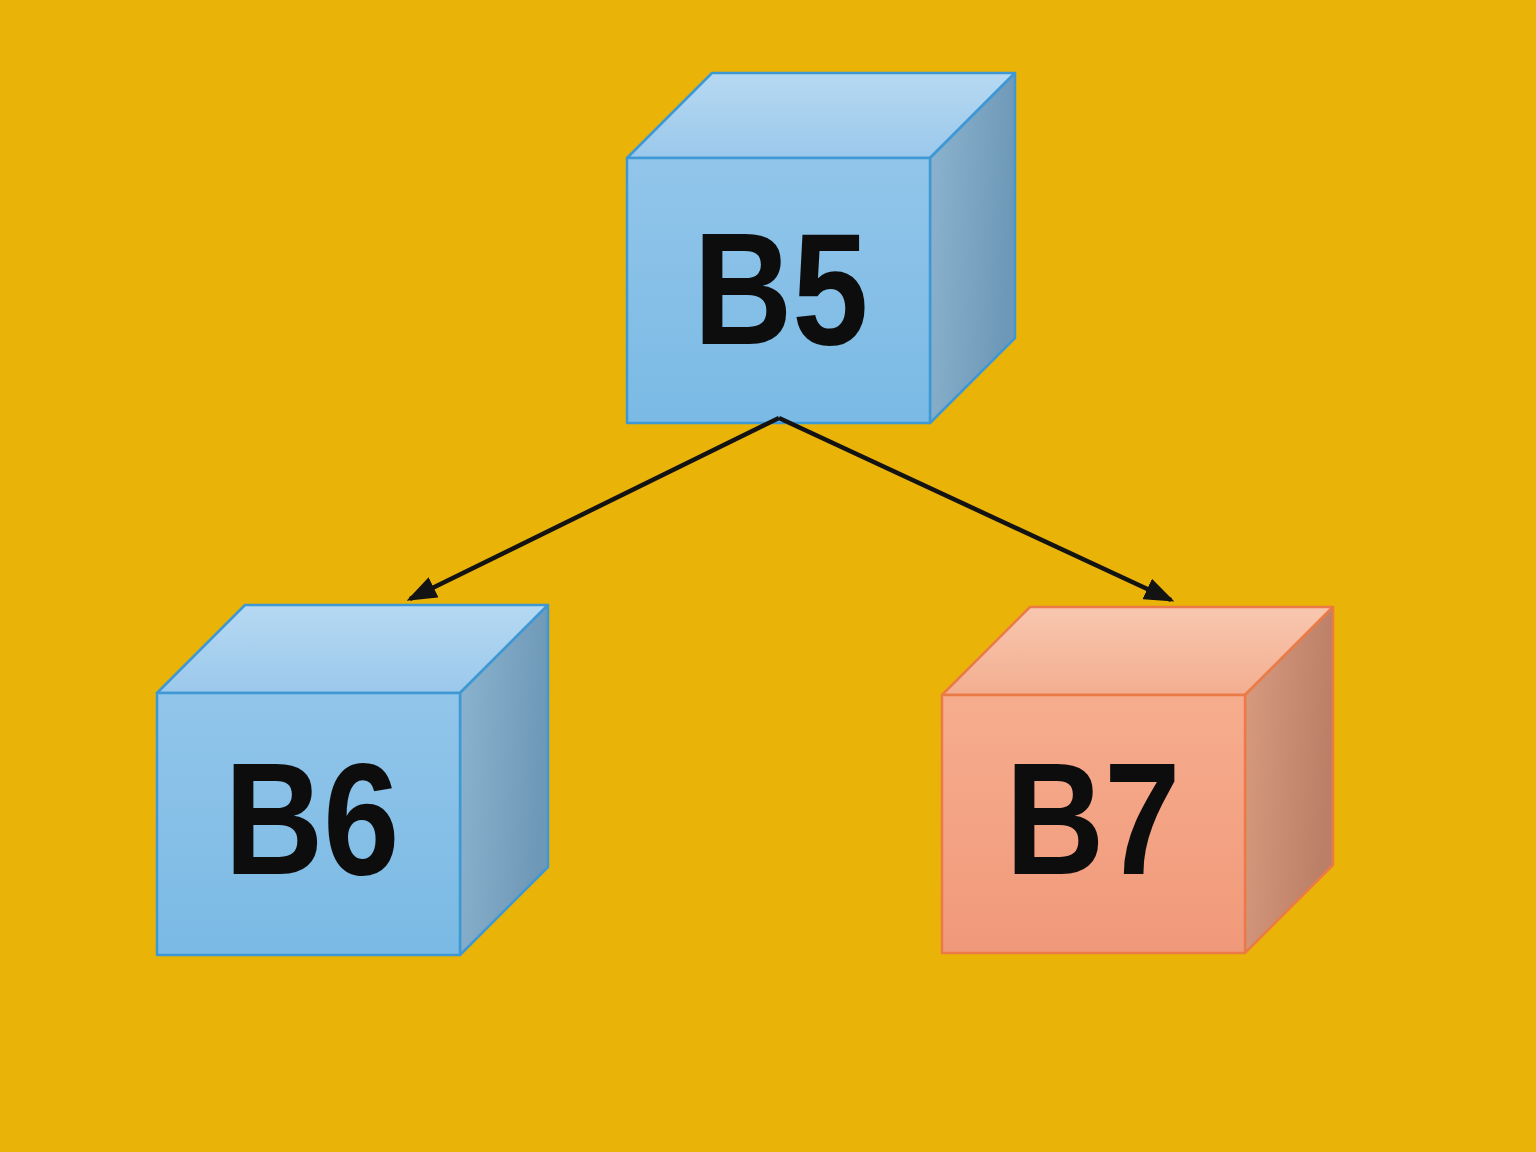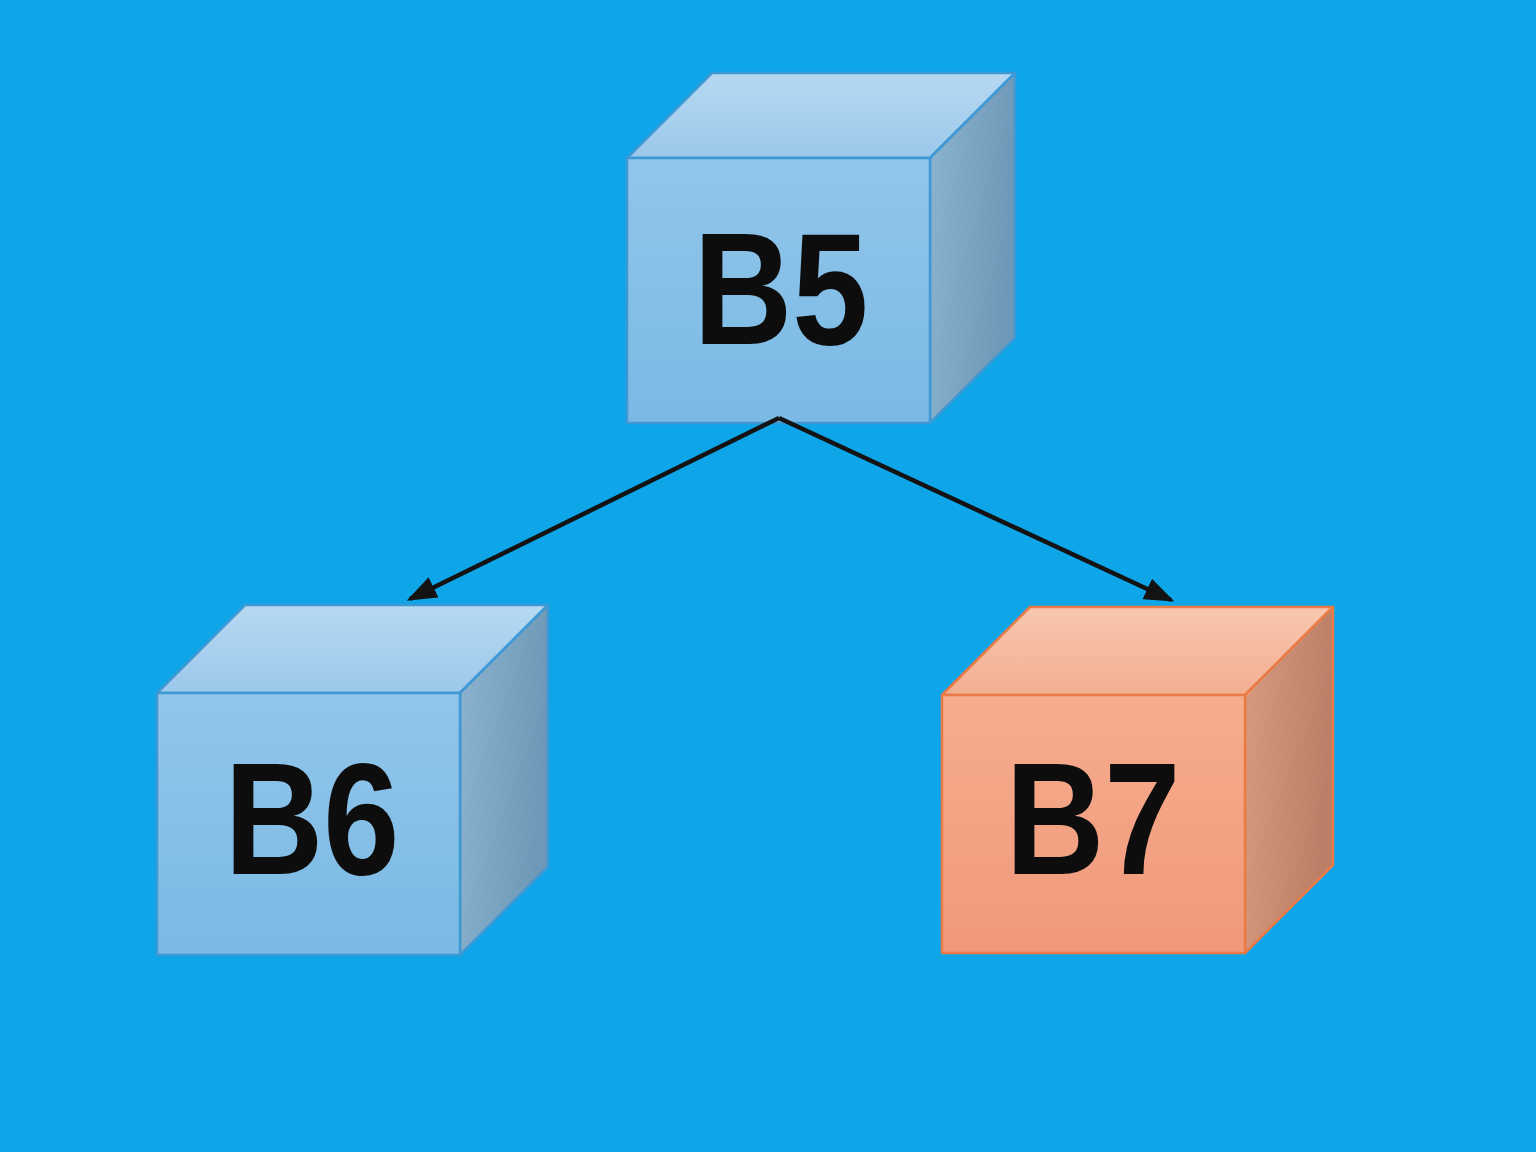--- a/index.html
+++ b/index.html
@@ -4,21 +4,21 @@
 <style>
   html, body {
     margin: 0;
     padding: 0;
     background: #ffffff;
   }
   .stage {
     position: relative;
     width: 1536px;
     height: 1152px;
-    background: #0ea5e9;
+    background: #eab308;
     overflow: hidden;
   }
   svg { display: block; }
   .cube-face {
     stroke-width: 2.5;
     stroke-linejoin: round;
   }
   .edge-line {
     stroke-width: 4.5;
     fill: none;

